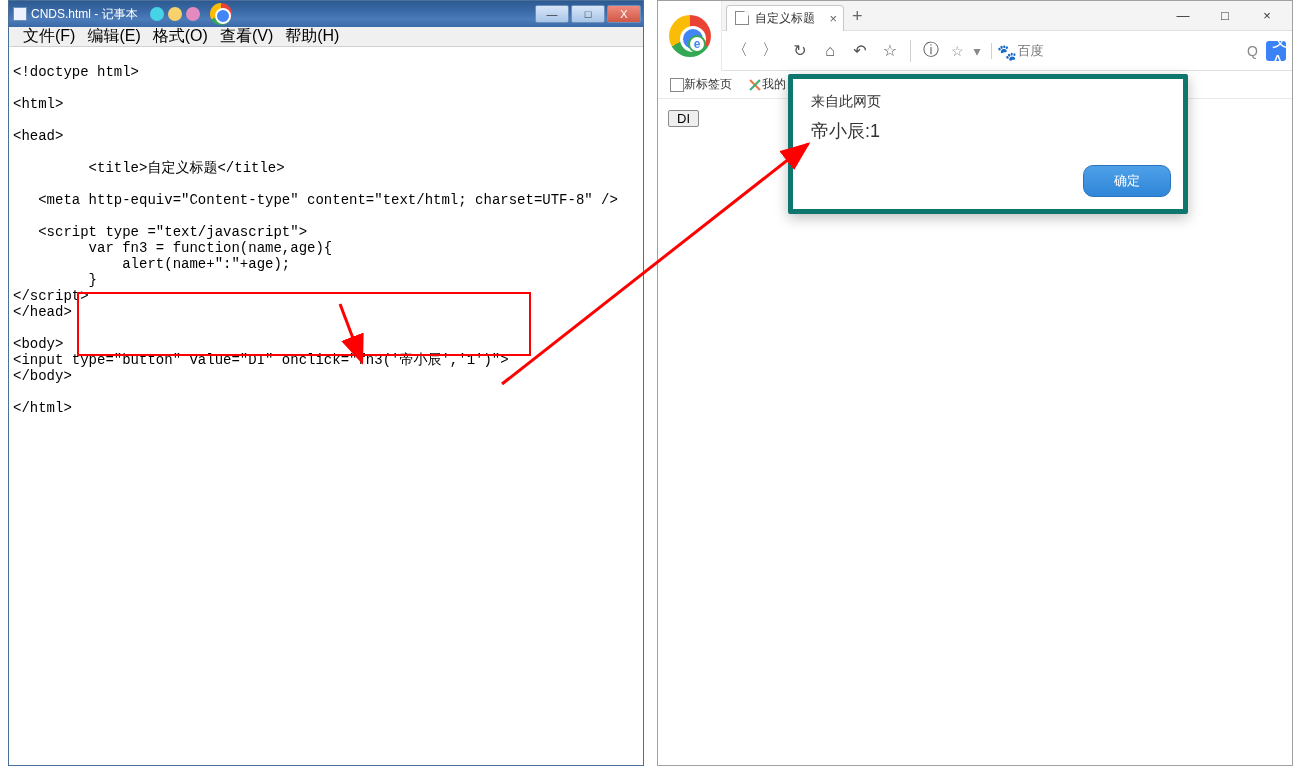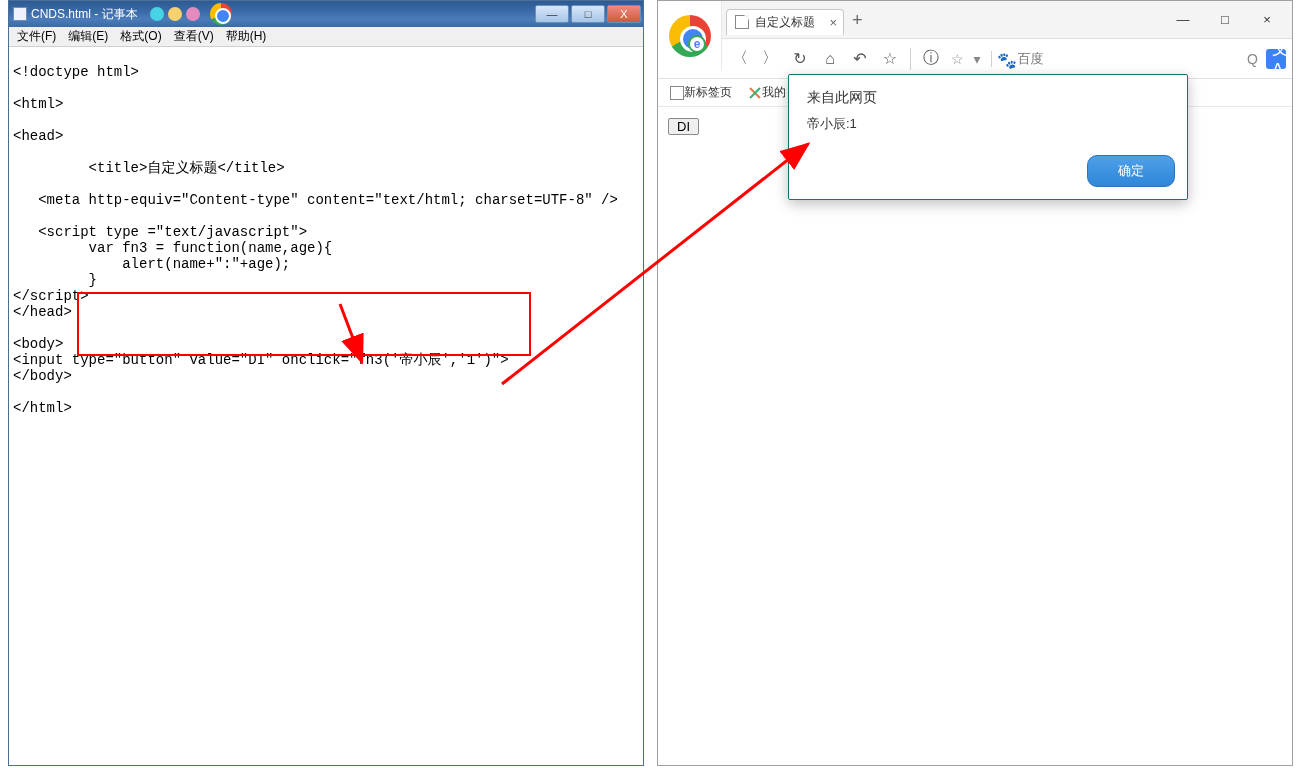--- a/index.html
+++ b/index.html
@@ -38,21 +38,21 @@
 .tool-circle.a { background:#46d3e6; }
 .tool-circle.b { background:#f7d16c; }
 .tool-circle.c { background:#e38bbe; }
 .chrome-mini { width:22px; height:22px; border-radius:50%; background:conic-gradient(#ea4335 0 120deg,#34a853 120deg 240deg,#fbbc05 240deg 360deg); position:relative; margin-left:6px;}
 .chrome-mini::after{content:"";position:absolute;left:5px;top:5px;width:12px;height:12px;border-radius:50%;background:#4285f4;border:2px solid #fff;}
 .notepad-winctrl { margin-left:auto; display:flex; }
 .npbtn { width:34px; height:18px; background:linear-gradient(180deg,#d7e6f8,#a8c5e8); border:1px solid #6b8fb8; border-radius:2px; display:flex;align-items:center;justify-content:center; font-size:11px; color:#333; margin-left:2px;}
 .npbtn.close { background:linear-gradient(180deg,#ef8a7c,#d05846); color:#fff;}
 .notepad-menubar {
   height:20px; background:#f0f0f0; border-bottom:1px solid #d0d0d0;
-  display:flex; align-items:center; padding-left:2px; font-size:12px; color:#000;
+  display:flex; align-items:center; padding-left:8px; font-size:16px; color:#000;
 }
 .notepad-menubar span { padding:0 6px; }
 .notepad-content {
   padding:4px 4px;
   font-family:"SimSun","NSimSun","Courier New",monospace;
   font-size:14px; line-height:16px; white-space:pre; color:#000;
   position:relative; height:calc(100% - 46px); overflow:hidden;margin-top:13px;
 }
 .redbox {
   position:absolute;
@@ -63,21 +63,21 @@
 
 
 .browser-window {
   position:absolute;
   left:657px; top:0;
   width:636px; height:766px;
   background:#fff;
   border:1px solid #a0a0a0;
 }
 .browser-titlebar {
-  height:38px; background:#f4f4f4; border-bottom:1px solid #e0e0e0;
+  height:30px; background:#f4f4f4; border-bottom:1px solid #e0e0e0;
   display:flex; align-items:center; position:relative;
 }
 .spacer-left { width:68px; }
 .tab {
   height:26px; display:flex; align-items:center;
   padding:0 28px 0 8px; font-size:12px; color:#333;
   border:1px solid #c8c8c8; border-bottom:none;
   border-radius:4px 4px 0 0; background:#fff;
   margin-top:4px; position:relative;
 }
@@ -127,26 +127,26 @@
 .di-button {
   font-size:13px; padding:0 8px;
   background:#efefef; border:1px solid #8a8a8a; border-radius:2px;
   font-family:inherit;
 }
 
 
 .alert-dialog {
   position:absolute; left:788px; top:74px;
   width:400px; background:#fff;
-  border:1px solid #0f766e; border-radius:2px;
+  border:5px solid #0f766e; border-radius:2px;
   box-shadow:0 4px 14px rgba(0,0,0,.25);
   z-index:20;
 }
 .alert-title { padding:14px 18px 4px; font-size:14px; color:#333;}
-.alert-msg { padding:4px 18px 16px; font-size:13px; color:#333;}
+.alert-msg { padding:4px 18px 16px; font-size:18px; color:#333;}
 .alert-btnrow { display:flex; justify-content:flex-end; padding:6px 12px 12px;}
 .alert-ok {
   padding:6px 30px; font-size:13px; color:#fff;
   background:linear-gradient(180deg,#4ea0e8,#2f86d8);
   border:1px solid #2a74bf; border-radius:10px;
 }
 
 
 .svg-arrows { position:absolute; left:0; top:0; width:1298px; height:768px; pointer-events:none; z-index:30;}
 </style>

